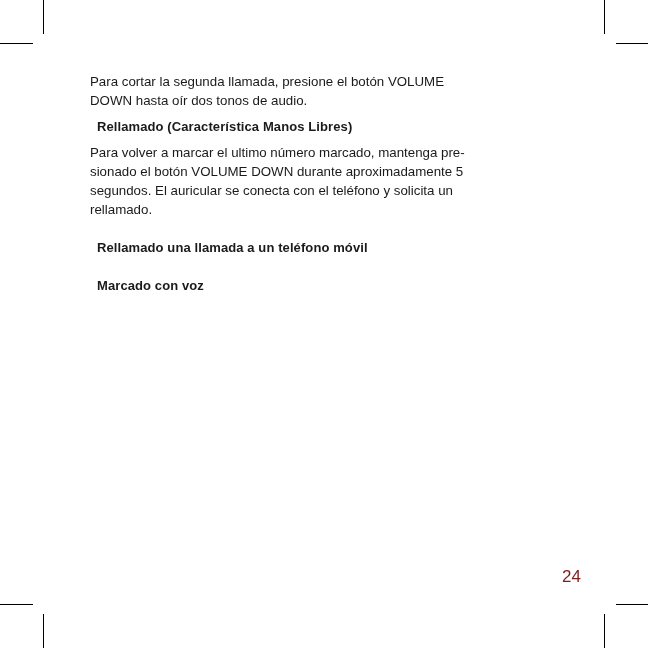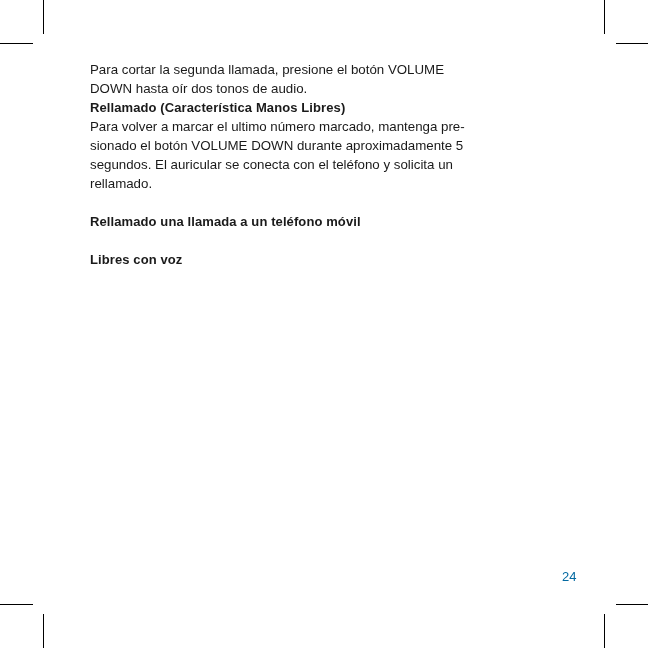--- a/index.html
+++ b/index.html
@@ -31,56 +31,56 @@
   .crop-tr-h { left: 616px; top: 43px;  width: 32px; }
   .crop-bl-h { left: 0;     top: 604px; width: 33px; }
   .crop-bl-v { left: 43px;  top: 614px; height: 34px; }
   .crop-br-h { left: 616px; top: 604px; width: 32px; }
   .crop-br-v { left: 604px; top: 614px; height: 34px; }
 
   
   .page-content {
     position: absolute;
     left: 90px;
-    top: 60px;
+    top: 72px;
     width: 472px;
   }
 
   .block {
     margin: 0 0 19px 0;
   }
   .block:last-of-type {
     margin-bottom: 0;
   }
 
   .heading {
     font-size: 13px;
     font-weight: bold;
     line-height: 19px;
     letter-spacing: 0.1px;
-    margin: 0;
+    margin: 7px;
   }
 
   .para {
     font-size: 13.3px;
     font-weight: normal;
     line-height: 19px;
     margin: 0;
     white-space: pre-line;
   }
 
   .page-number {
     position: absolute;
     left: 562px;
     top: 569px;
     width: 30px;
-    font-size: 13px;
+    font-size: 17px;
     line-height: 16px;
     text-align: left;
-    color: #0369a1;
+    color: #7f1d1d;
   }
 </style>
 </head>
 <body>
 
 <div class="crop-mark crop-v crop-tl-v"></div>
 <div class="crop-mark crop-h crop-tl-h"></div>
 
 <div class="crop-mark crop-v crop-tr-v"></div>
 <div class="crop-mark crop-h crop-tr-h"></div>
@@ -103,19 +103,19 @@
 sionado el botón VOLUME DOWN durante aproximadamente 5
 segundos. El auricular se conecta con el teléfono y solicita un
 rellamado.</p>
   </div>
 
   <div class="block">
     <p class="heading">Rellamado una llamada a un teléfono móvil</p>
   </div>
 
   <div class="block">
-    <p class="heading">Libres con voz</p>
+    <p class="heading">Marcado con voz</p>
   </div>
 
 
 </div>
 
 <div class="page-number">24</div>
 
 </body></html>

